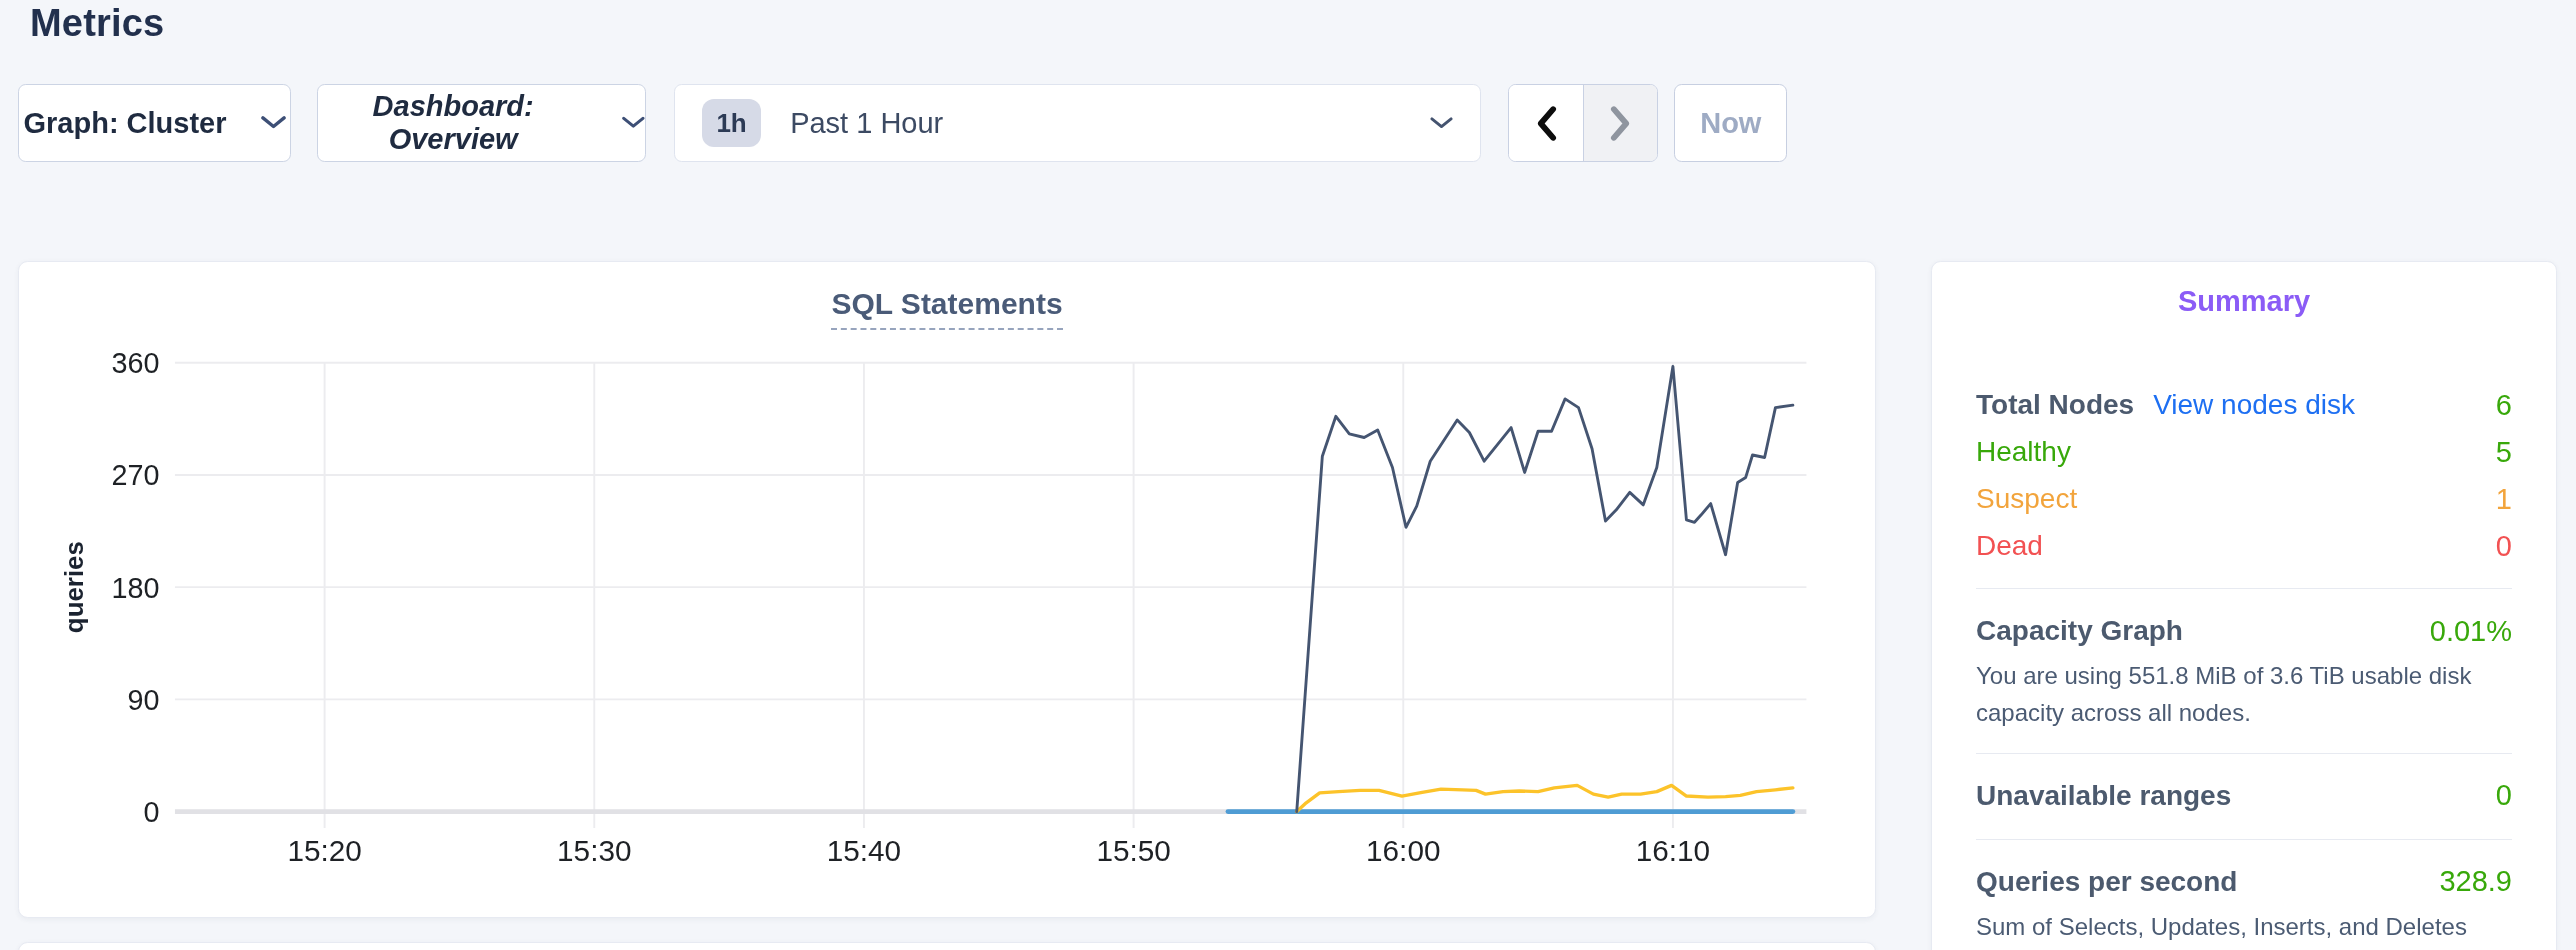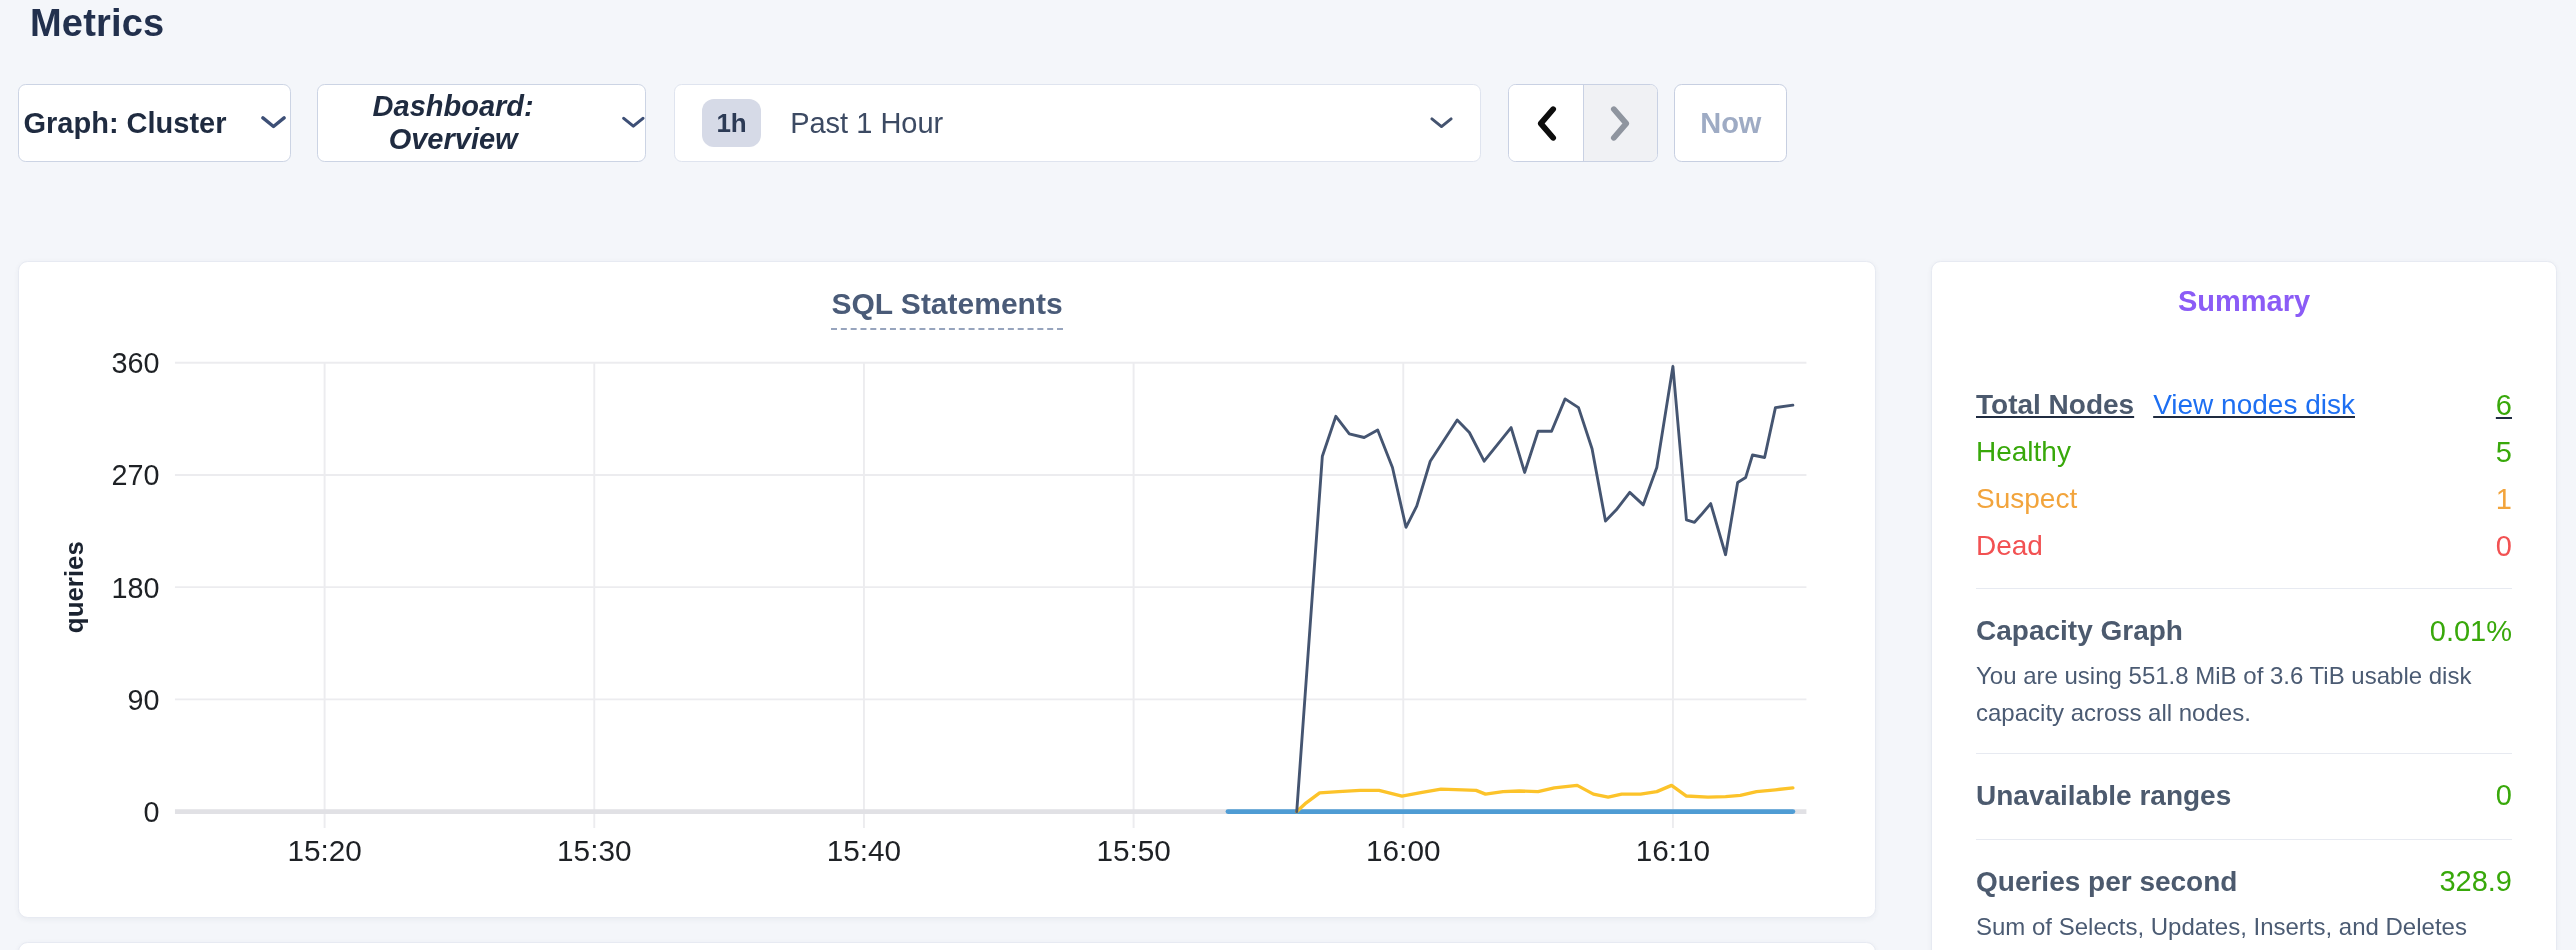--- a/index.html
+++ b/index.html
@@ -43,21 +43,21 @@
   svg.chart { position:absolute; left:0; top:0; width:1858px; height:657px; }
   .grid { stroke:#ececef; stroke-width:2; }
   .grid.zero { stroke:#e1e1e5; stroke-width:5; }
   .xlab { font:400 31px "Liberation Sans", sans-serif; fill:#1e2125; }
   .ylab { font:400 30px "Liberation Sans", sans-serif; fill:#1e2125; }
   .yaxis-label { font:700 27px "Liberation Sans", sans-serif; fill:#1b2330; }
 
   
   .summary-title { margin-top:23px; text-align:center; font-size:29px; font-weight:700; color:#8b5cf6; }
   .srow { display:flex; align-items:center; height:42px; font-size:28px; }
-  .srow.first { margin-top:66px;text-decoration:underline; }
+  .srow.first { margin-top:66px; }
   .srow + .srow { margin-top:5px; }
   .slabel { font-weight:700; color:#4c5a6e; }
   .slink { margin-left:19px; color:#1d6ff2; font-weight:400; text-decoration:none; cursor:pointer; font-size:28px; }
   .sval { margin-left:auto; font-weight:400; font-size:29px; }
   .green  { color:#38a80a; }
   .orange { color:#f2a43c; }
   .red    { color:#f25152; }
   .sdiv { border:none; border-top:1.9px solid #e7eaf1; margin-top:21px; }
   .sdiv.d2 { margin-top:22px; }
   .metric-row { margin-top:21px; }

